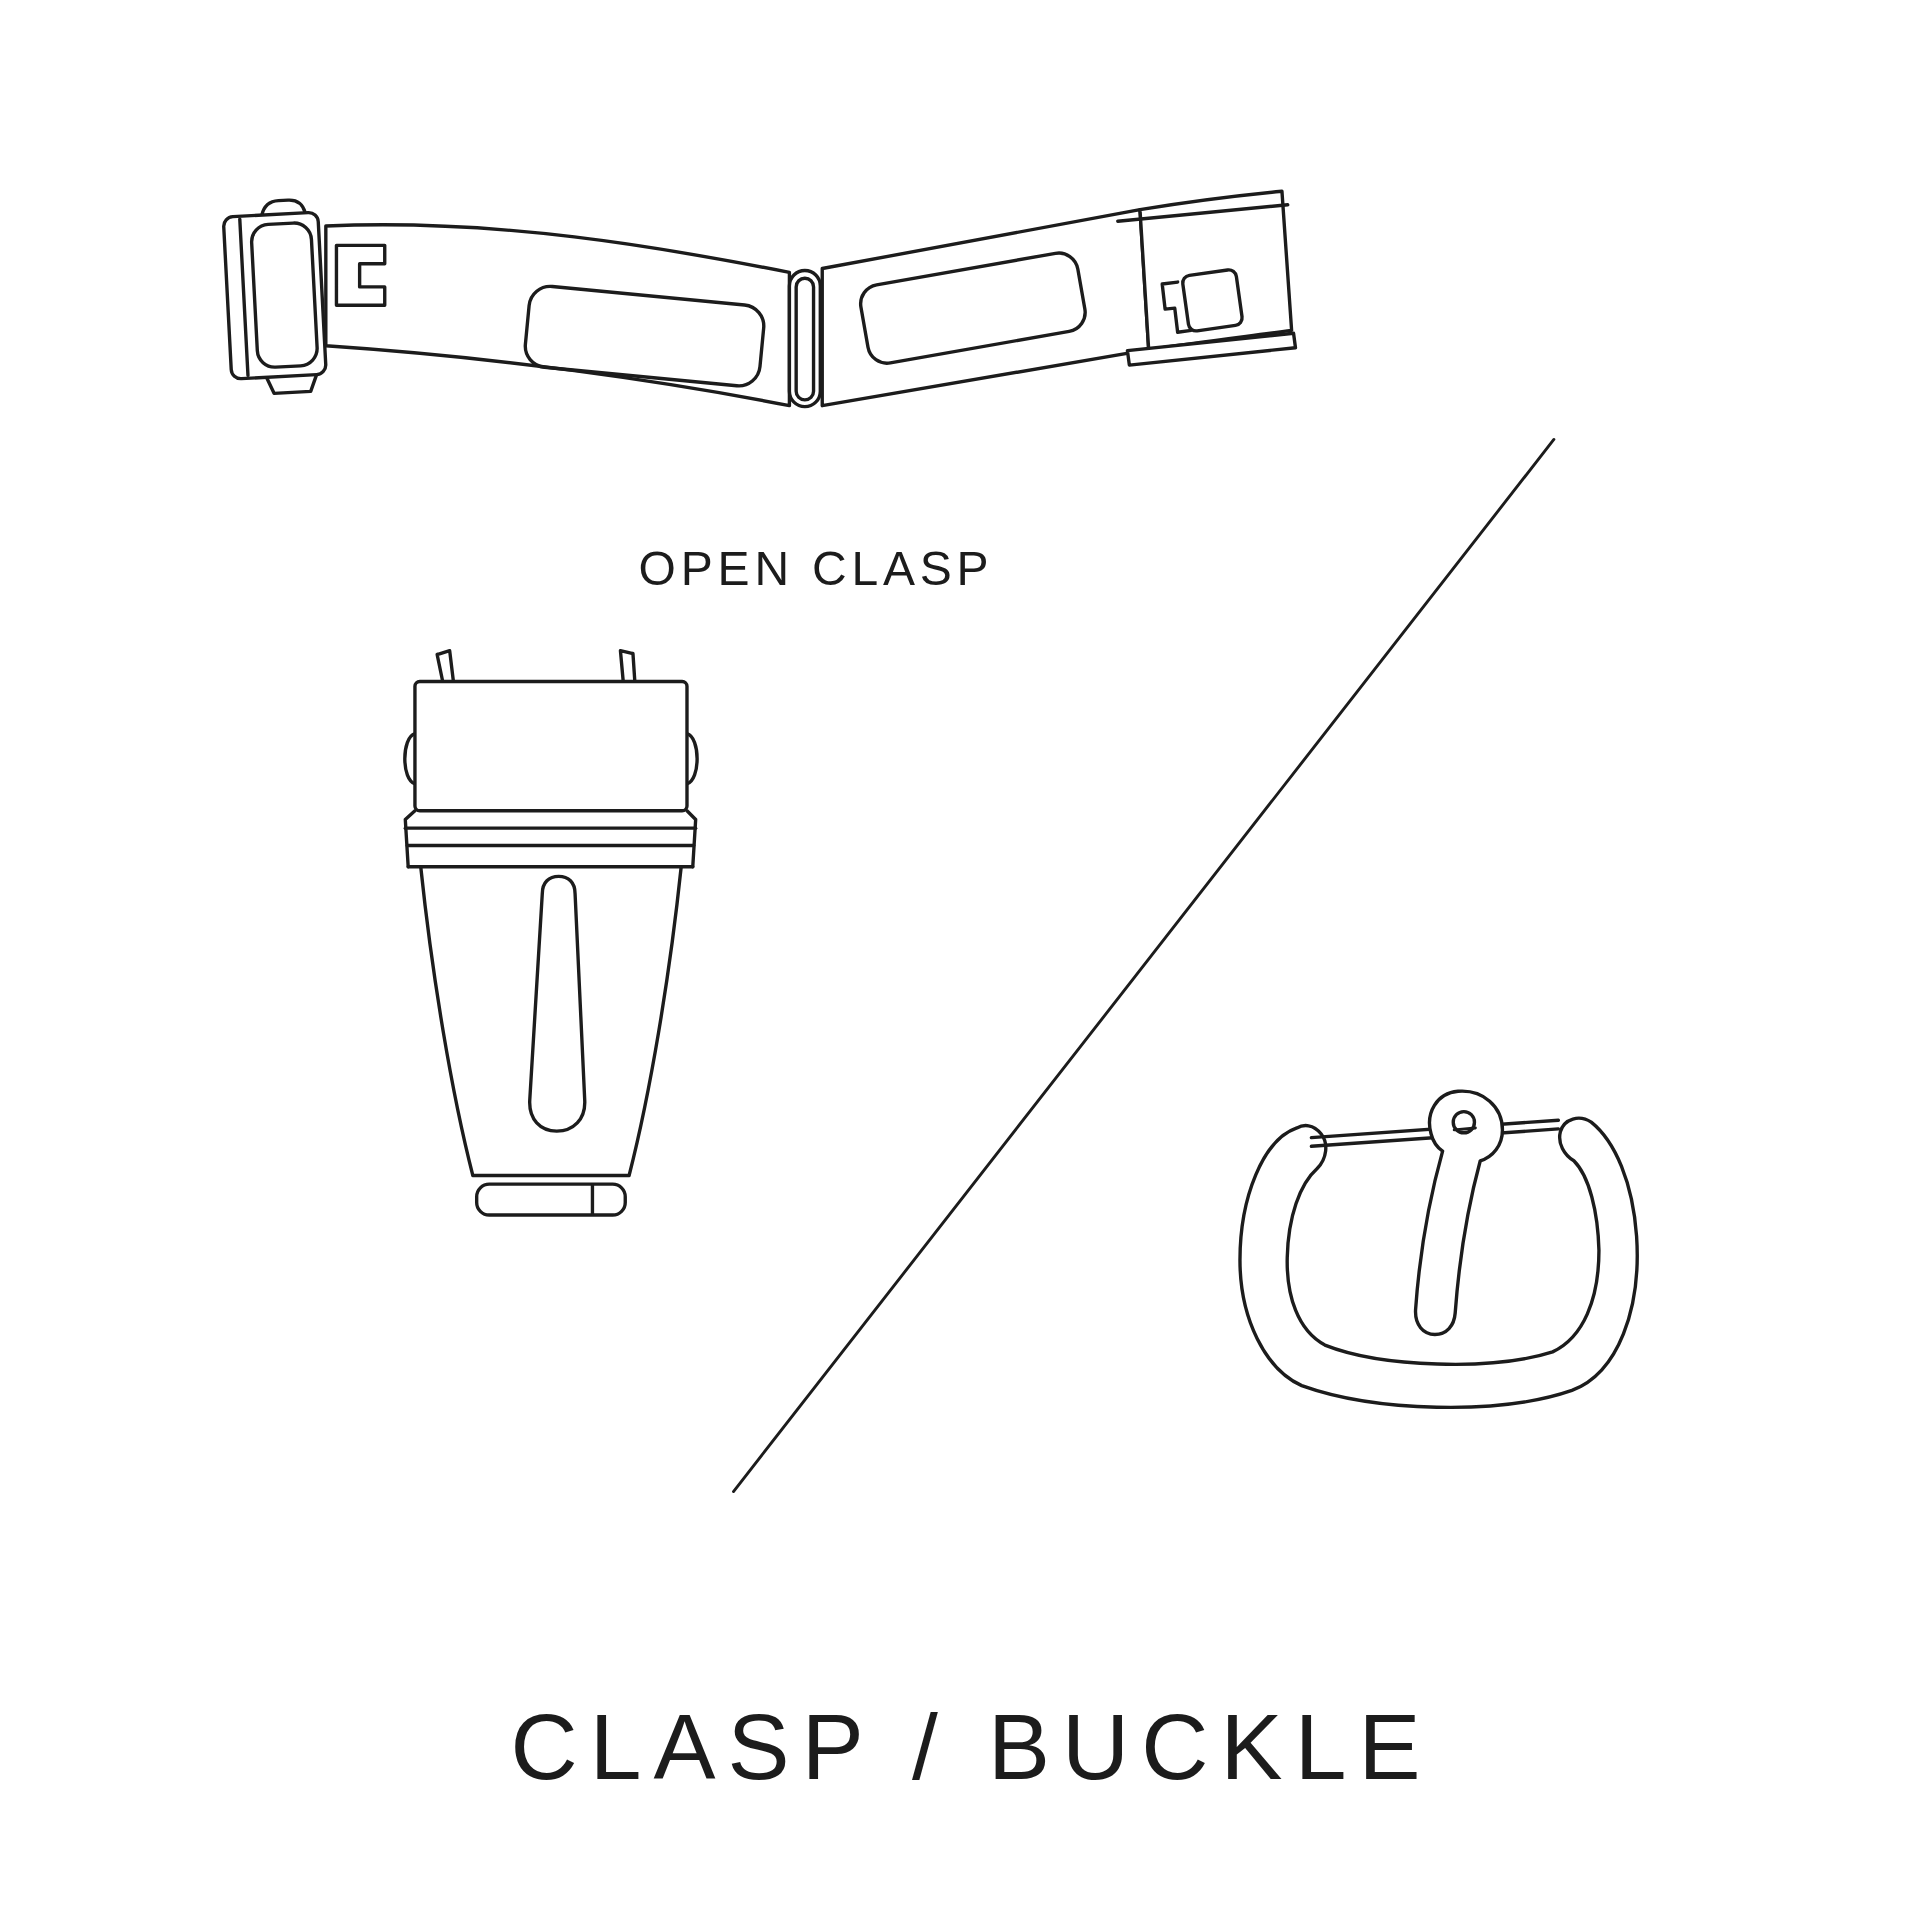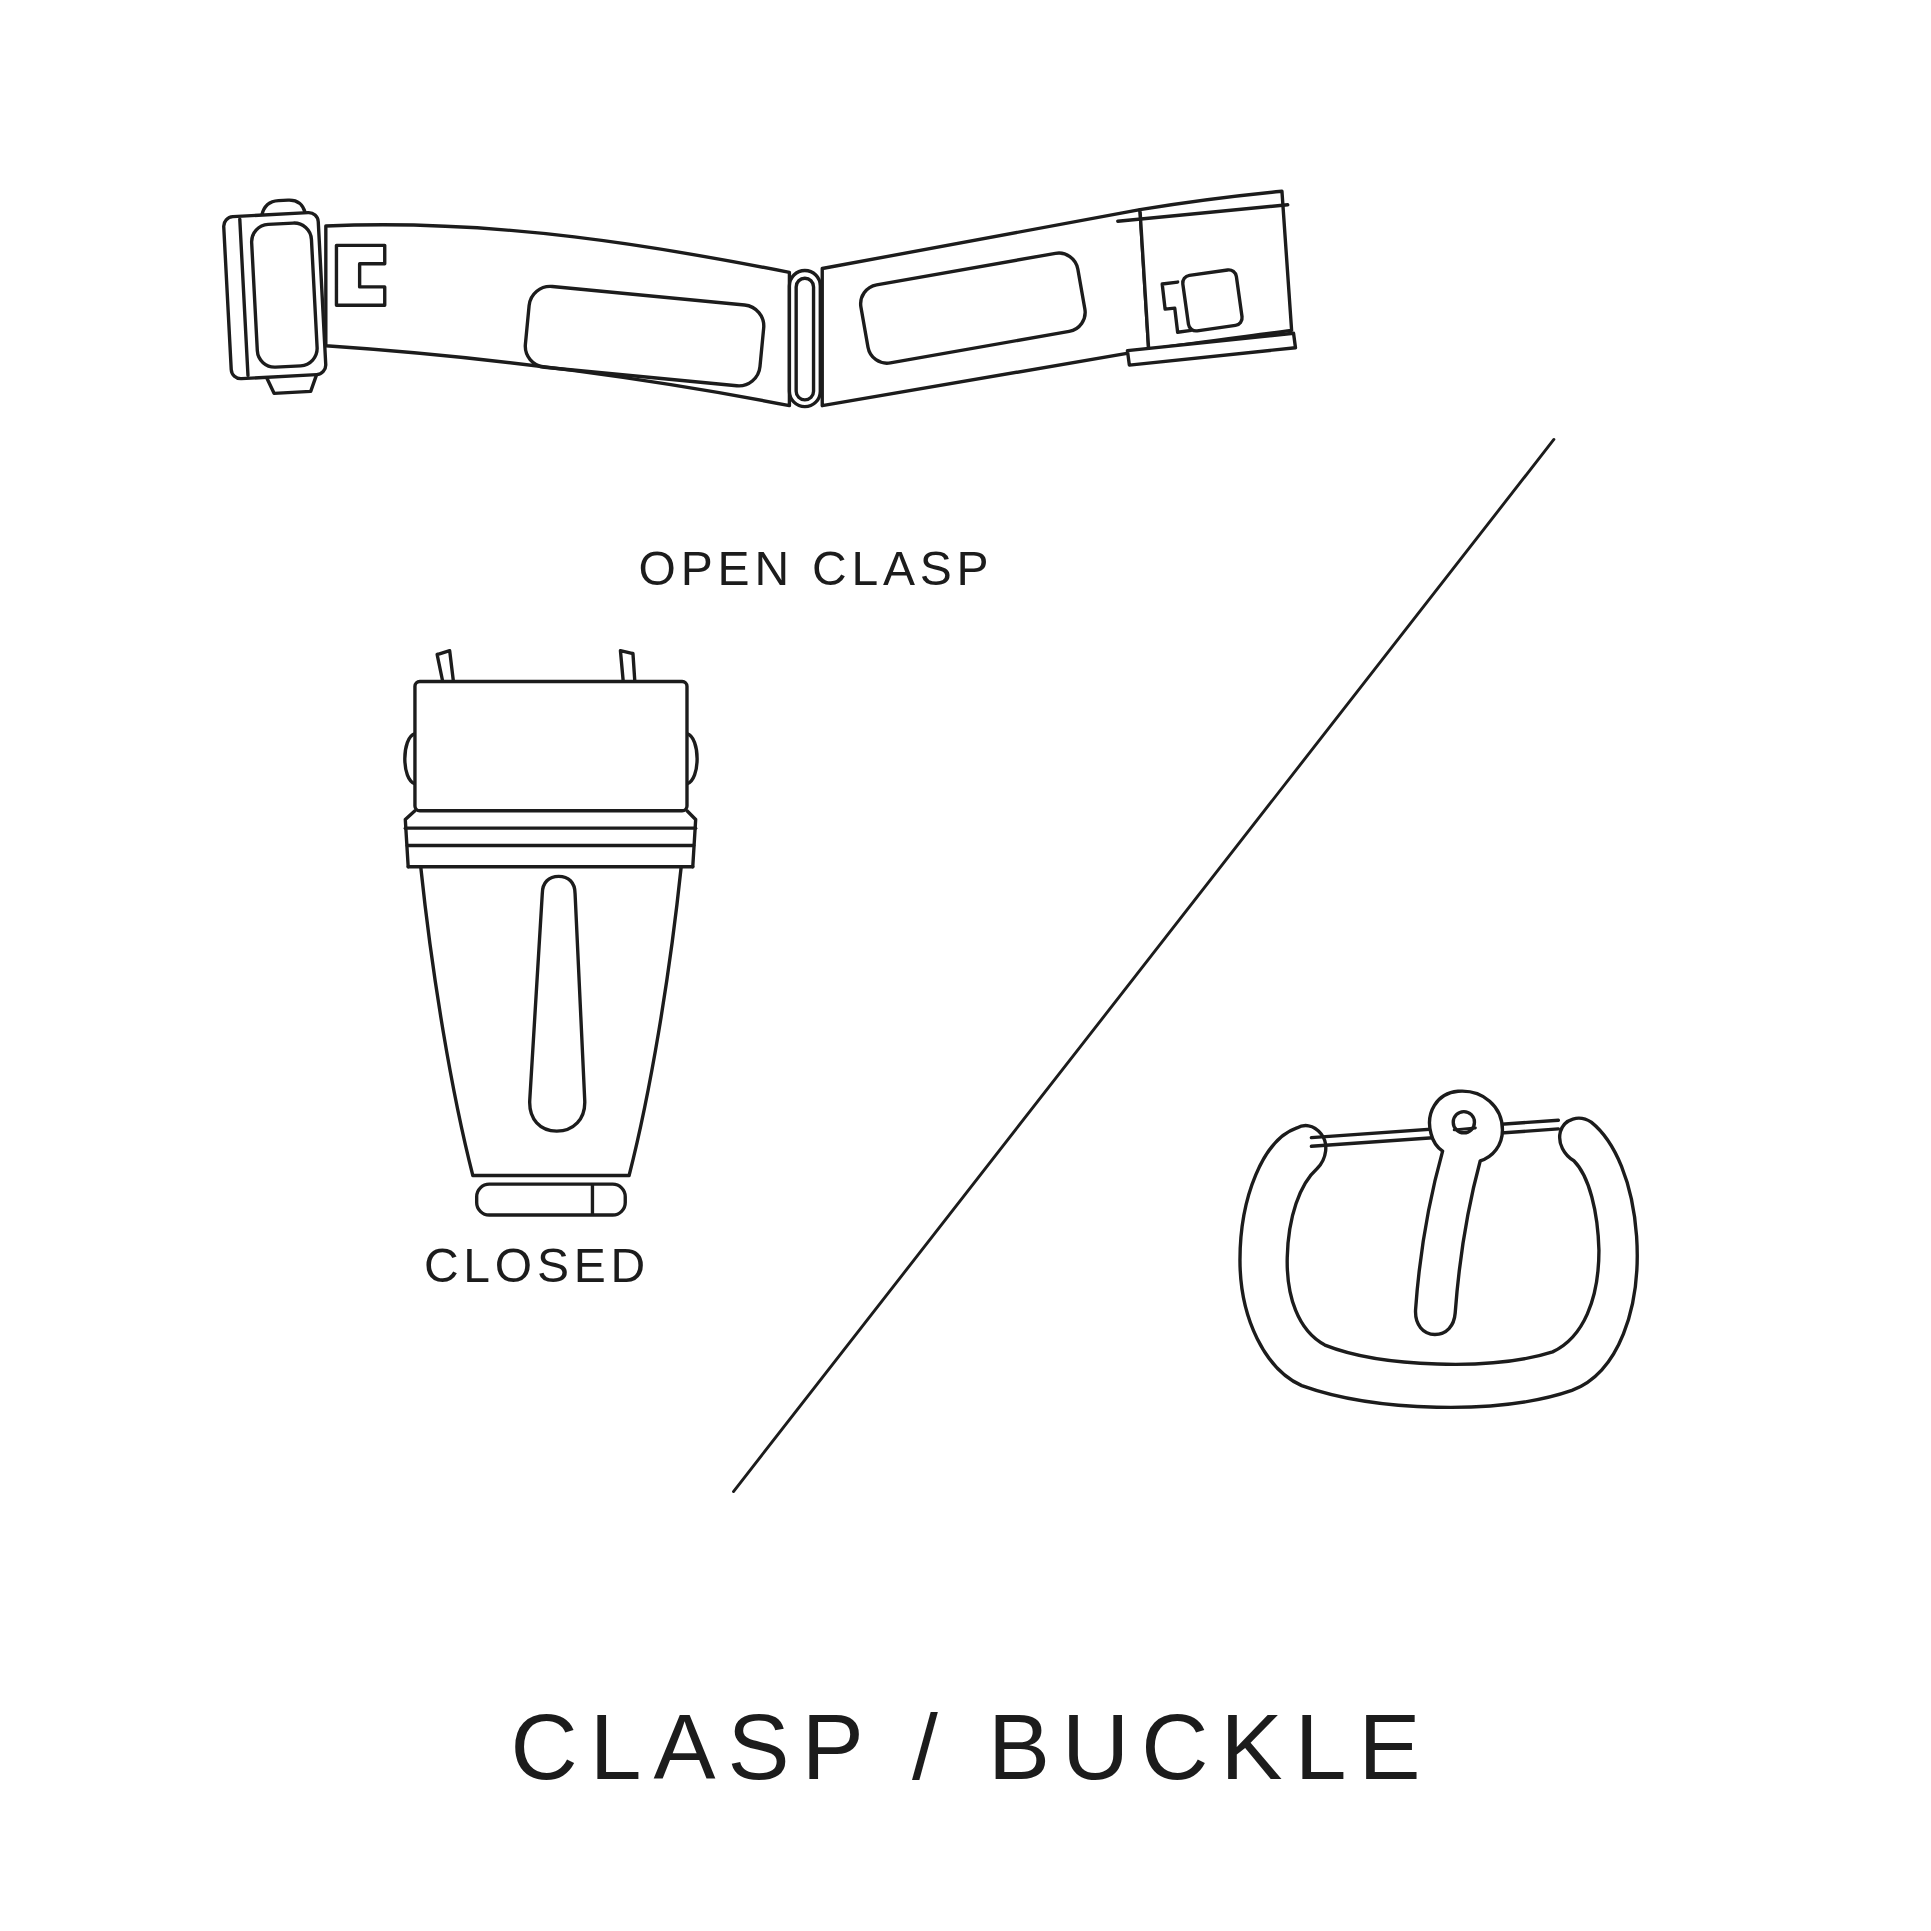--- a/index.html
+++ b/index.html
@@ -100,21 +100,20 @@
       <line x1="22" y1="214" x2="319" y2="214"></line>
       <line x1="23" y1="236" x2="318" y2="236"></line>
 
       <path d="M36,236 C 48,350 68,470 90,556 L252,556 C 274,470 294,350 306,236 Z"></path>
       <path d="M162,264 c0,-12 7,-18 17,-18 c10,0 17,6 17,18 l10,214 c1,20 -12,32 -29,32 c-17,0 -29,-12 -28,-32 z" fill="none"></path>
 
       <rect x="94" y="565" width="154" height="32" rx="13"></rect>
       <line x1="214" y1="566" x2="214" y2="596"></line>
     </g>
   </svg>
-  <div class="caption closed-caption">CLOSED</div>
 
   <svg class="divider divider-svg" viewBox="0 0 890 1120" xmlns="http://www.w3.org/2000/svg">
     <line x1="865" y1="15" x2="15" y2="1105" stroke="currentColor" stroke-width="3" stroke-linecap="round"></line>
   </svg>
 
   <svg class="illus buckle-svg" viewBox="0 0 470 400" xmlns="http://www.w3.org/2000/svg">
     <g fill="#ffffff" stroke="currentColor" stroke-width="3.5" stroke-linejoin="round" stroke-linecap="round">
 
       <path d="M95,58 C 60,70 36,130 36,195 C 36,255 62,308 100,325 C 175,352 305,356 380,330
                C 428,312 452,245 447,170 C 443,115 425,72 400,52

